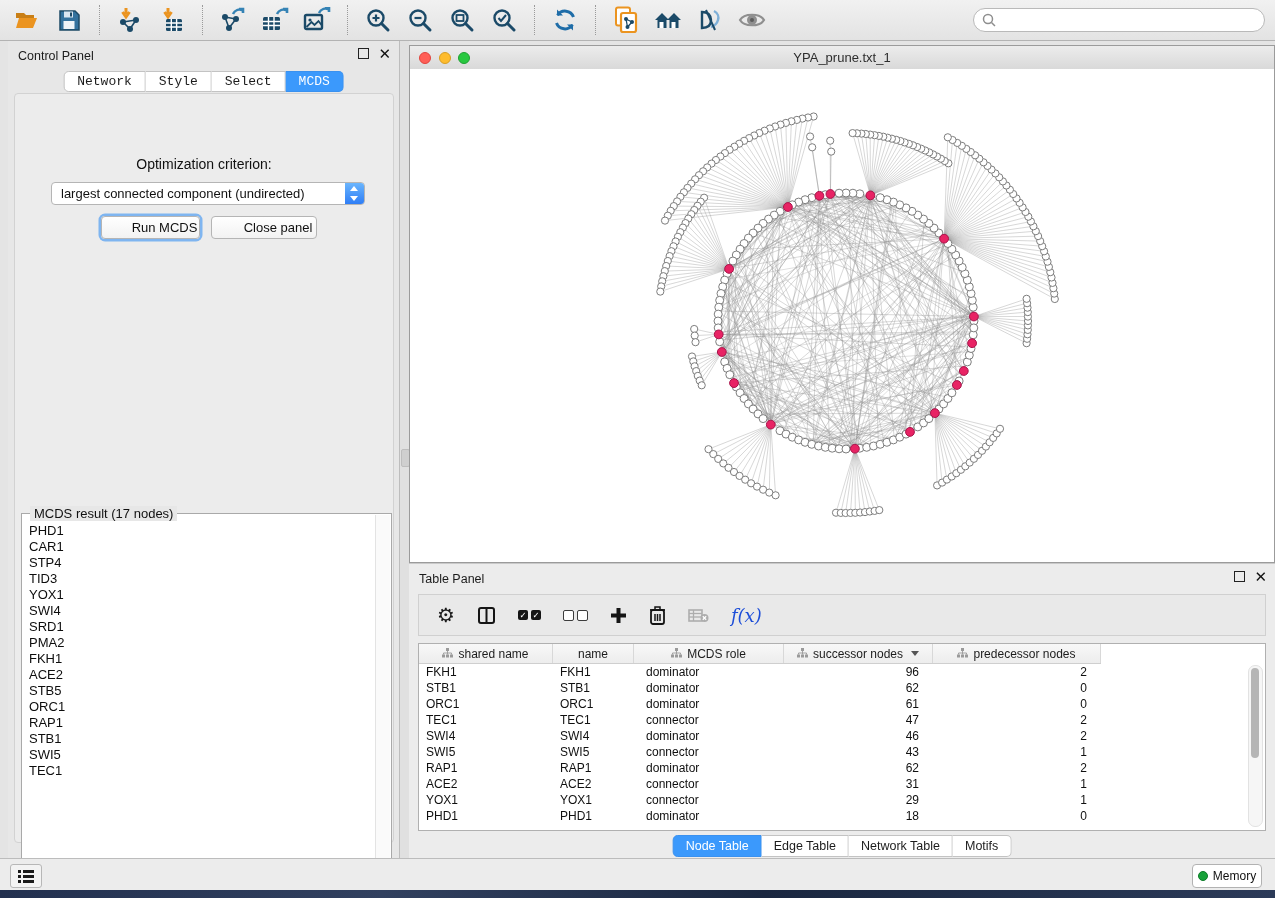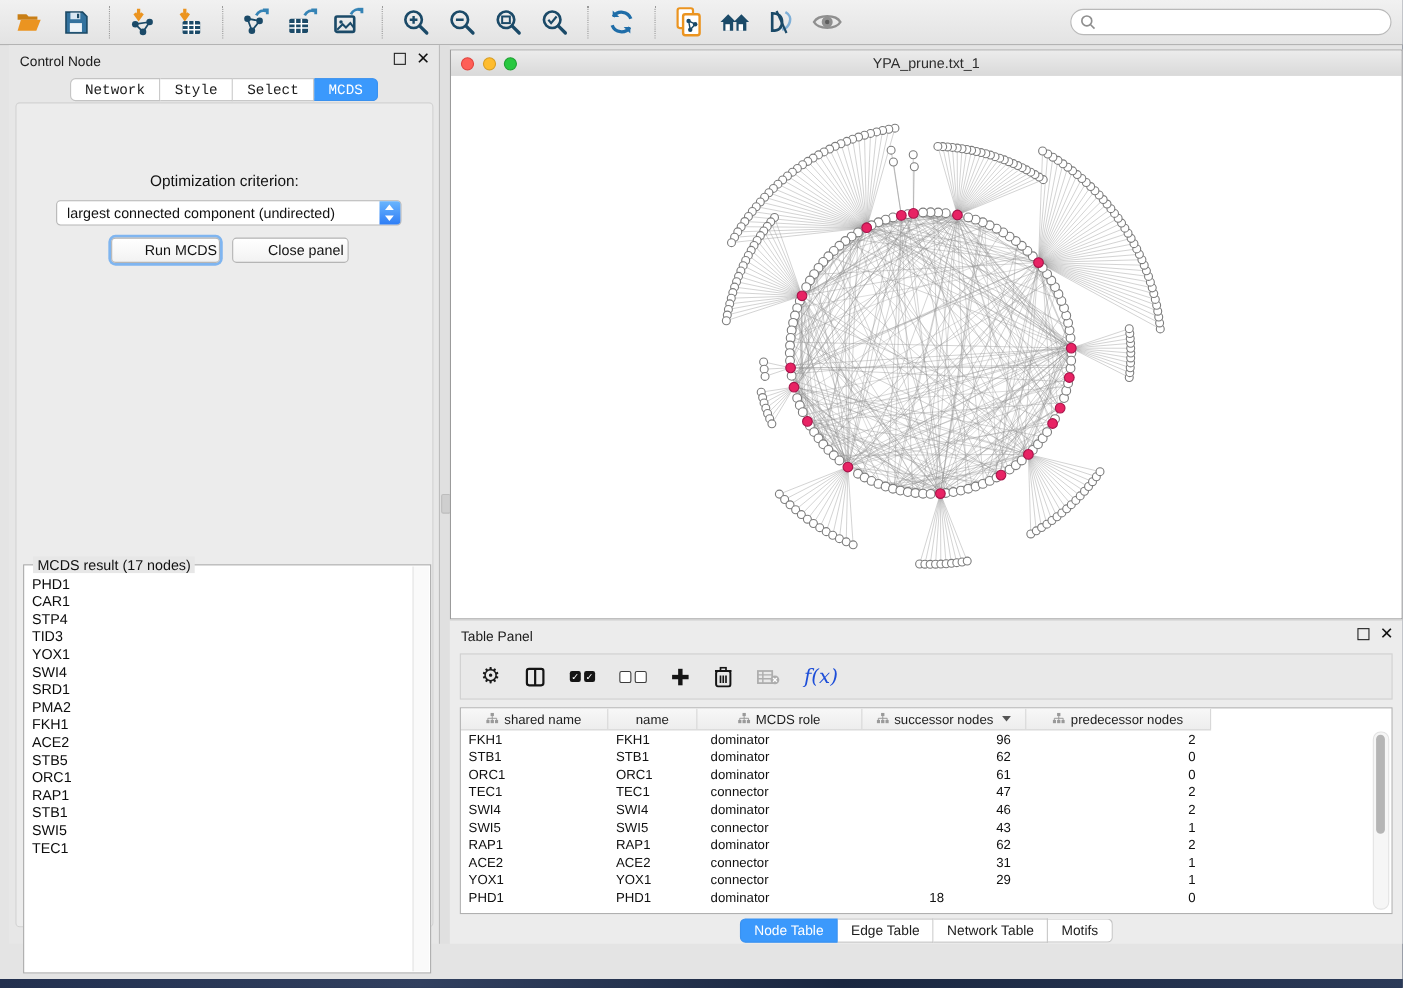--- a/index.html
+++ b/index.html
@@ -239,21 +239,21 @@
     <div id="search-wrap">
       <svg width="14" height="14" viewBox="0 0 14 14">
         <circle cx="6" cy="6" r="4.5" fill="none" stroke="#8e8e8e" stroke-width="1.5"></circle>
         <line x1="9.5" y1="9.5" x2="13" y2="13" stroke="#8e8e8e" stroke-width="1.5"></line>
       </svg>
       <input placeholder="" style="">
     </div>
   </div>
 
   <div id="control-panel">
-    <div class="panel-title">Control Node</div>
+    <div class="panel-title">Control Panel</div>
     <div class="panel-icons">
       <div class="float-box"></div>
       <div class="close-x">✕</div>
     </div>
     <div id="cp-tabs" class="seg">
         <span class="tab">Network</span>
         <span class="tab">Style</span>
         <span class="tab">Select</span>
         <span class="tab sel">MCDS</span>
       </div>
@@ -1291,29 +1291,45 @@
             <div class="tcell" style="width: 134px; text-align: left; padding: 0px 0px 0px 7px;">YOX1</div>
             <div class="tcell" style="width: 81px; text-align: left; padding: 0px 0px 0px 7px;">YOX1</div>
             <div class="tcell" style="width: 150px; text-align: left; padding: 0px 0px 0px 12px;">connector</div>
             <div class="tcell" style="width: 149px; text-align: right; padding: 0px 14px 0px 0px;">29</div>
             <div class="tcell" style="width: 168px; text-align: right; padding: 0px 14px 0px 0px;">1</div>
           </div>
           <div class="trow">
             <div class="tcell" style="width: 134px; text-align: left; padding: 0px 0px 0px 7px;">PHD1</div>
             <div class="tcell" style="width: 81px; text-align: left; padding: 0px 0px 0px 7px;">PHD1</div>
             <div class="tcell" style="width: 150px; text-align: left; padding: 0px 0px 0px 12px;">dominator</div>
-            <div class="tcell" style="width: 149px; text-align: center; padding: 0px 14px 0px 0px;">18</div>
+            <div class="tcell" style="width: 149px; text-align: right; padding: 0px 14px 0px 0px;">18</div>
             <div class="tcell" style="width: 168px; text-align: right; padding: 0px 14px 0px 0px;">0</div>
           </div>
         </div>
       <div id="tp-scroll">
           <div id="tp-thumb"></div>
         </div>
     </div>
     <div id="tp-tabs" class="seg">
         <span class="tab sel">Node Table</span>
         <span class="tab">Edge Table</span>
         <span class="tab">Network Table</span>
         <span class="tab">Motifs</span>
       </div>
   </div>
 
+  <div id="statusbar">
+    <div id="list-btn">
+      <svg width="16" height="13" viewBox="0 0 16 13">
+        <rect x="0" y="0" width="3" height="3" fill="#1a1a1a"></rect>
+          <rect x="5" y="0" width="11" height="3" fill="#1a1a1a"></rect>
+        <rect x="0" y="5" width="3" height="3" fill="#1a1a1a"></rect>
+          <rect x="5" y="5" width="11" height="3" fill="#1a1a1a"></rect>
+        <rect x="0" y="10" width="3" height="3" fill="#1a1a1a"></rect>
+          <rect x="5" y="10" width="11" height="3" fill="#1a1a1a"></rect>
+      </svg>
+    </div>
+    <div id="memory-btn">
+      <span id="memory-dot"></span>
+      <span>Memory</span>
+    </div>
+  </div>
 </div>
 
 </body></html>

